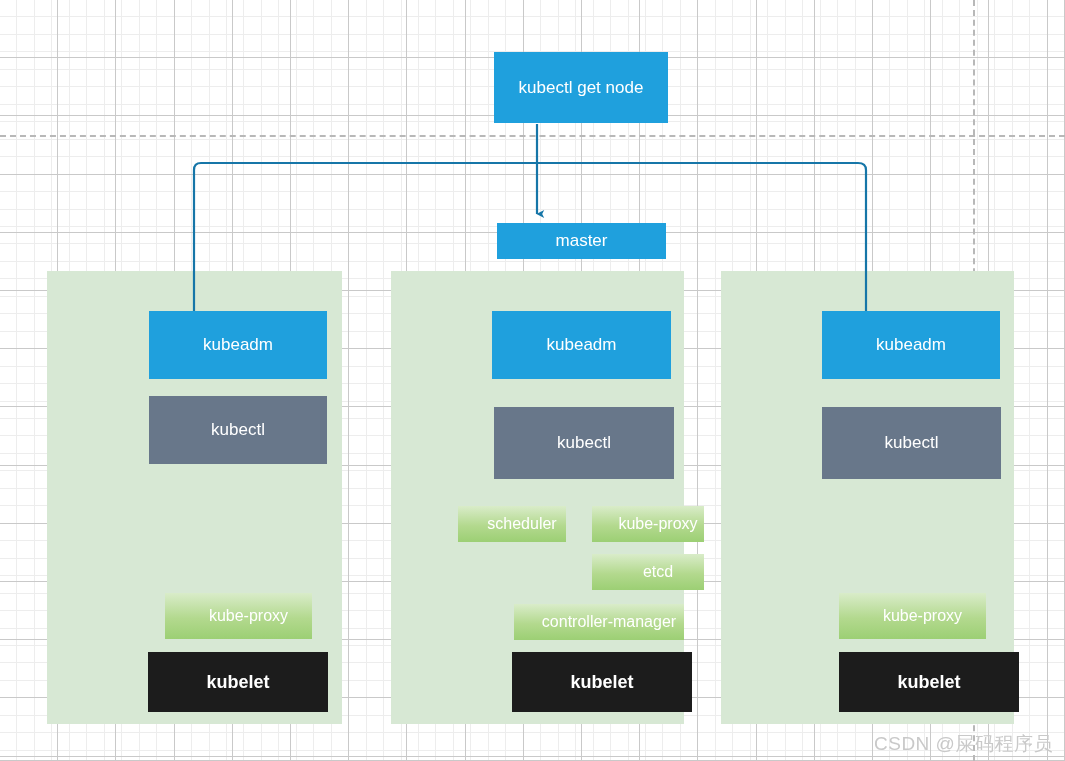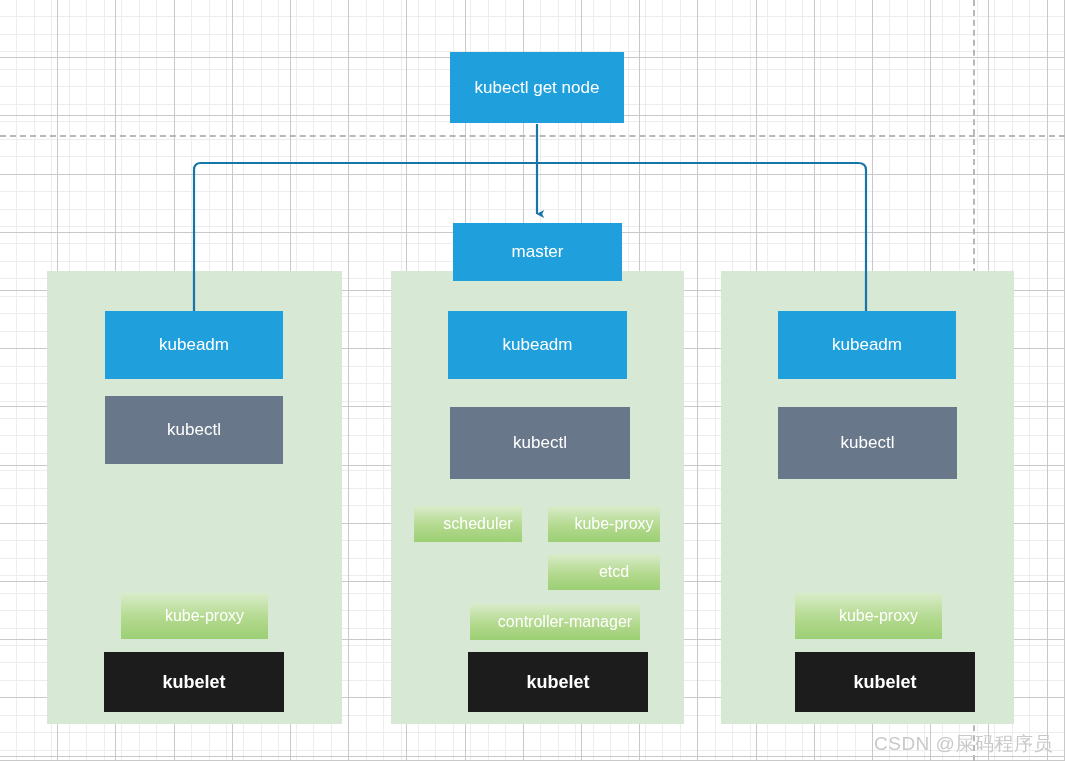--- a/index.html
+++ b/index.html
@@ -59,20 +59,21 @@
   
   .box {
     position: absolute;
     display: flex;
     align-items: center;
     justify-content: center;
     box-sizing: border-box;
     color: #ffffff;
     text-align: center;
     line-height: 1.15;
+    margin-left: 44px;
   }
 
   .box-blue {
     background: #1fa0dd;
     font-size: 17px;
   }
 
   .box-gray {
     background: #68778a;
     font-size: 17px;
@@ -130,21 +131,21 @@
 
     <path d="M537,124 L537,214" stroke="#1676a8" stroke-width="2.2" fill="none" marker-end="url(#arrowhead)"></path>
 
     <path d="M194,313 L194,170 Q194,163 201,163 L858,163 Q866,163 866,170 L866,313" stroke="#1676a8" stroke-width="2.2" fill="none"></path>
   </svg>
 
   <div class="box box-blue" style="left:450px; top:52px; width:174px; height:71px;">
     <span>kubectl  get node</span>
   </div>
 
-  <div class="box box-blue" style="left:453px; top:223px; width:169px; height:58px;">
+  <div class="box box-blue" style="left:453px; top:223px; width:169px; height:36px;">
     <span>master</span>
   </div>
 
   <div class="box box-blue" style="left:105px; top:311px; width:178px; height:68px;">
     <span>kubeadm</span>
   </div>
   <div class="box box-gray" style="left:105px; top:396px; width:178px; height:68px;">
     <span>kubectl</span>
   </div>
   <div class="box box-green" style="left:121px; top:593px; width:147px; height:46px;">

